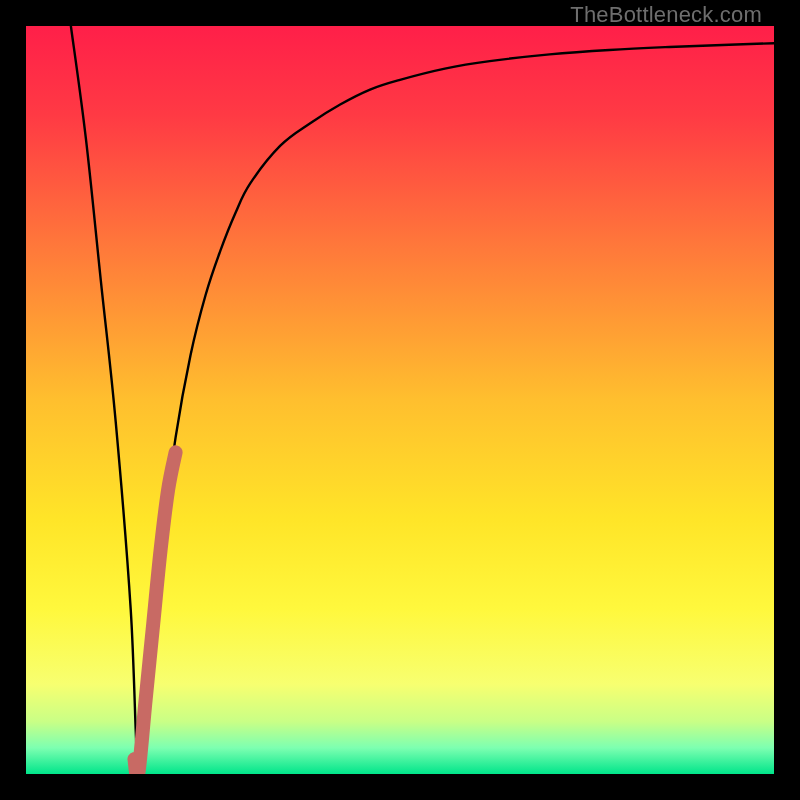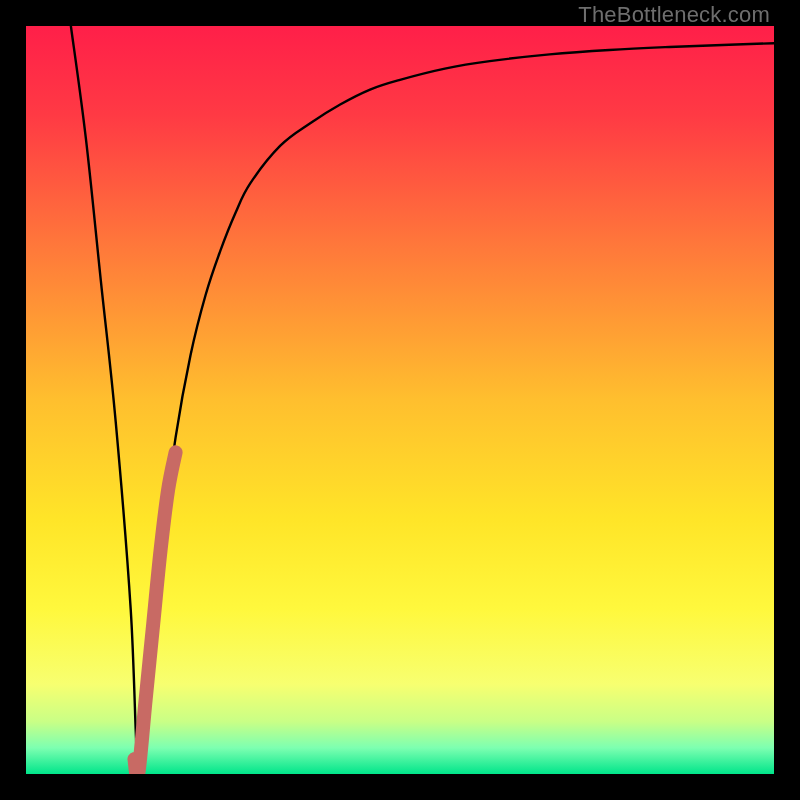--- a/index.html
+++ b/index.html
@@ -23,21 +23,21 @@
     height: 748px;
     overflow: hidden;
   }
   .gradient-bg {
     position: absolute;
     inset: 0;
   }
   .watermark {
     position: absolute;
     top: 2px;
-    right: 30px;
+    right: 38px;
     color: #6e6e6e;
     font-size: 22px;
     font-weight: 500;
     letter-spacing: 0.2px;
   }
   svg.curves {
     position: absolute;
     inset: 0;
   }
 </style>

